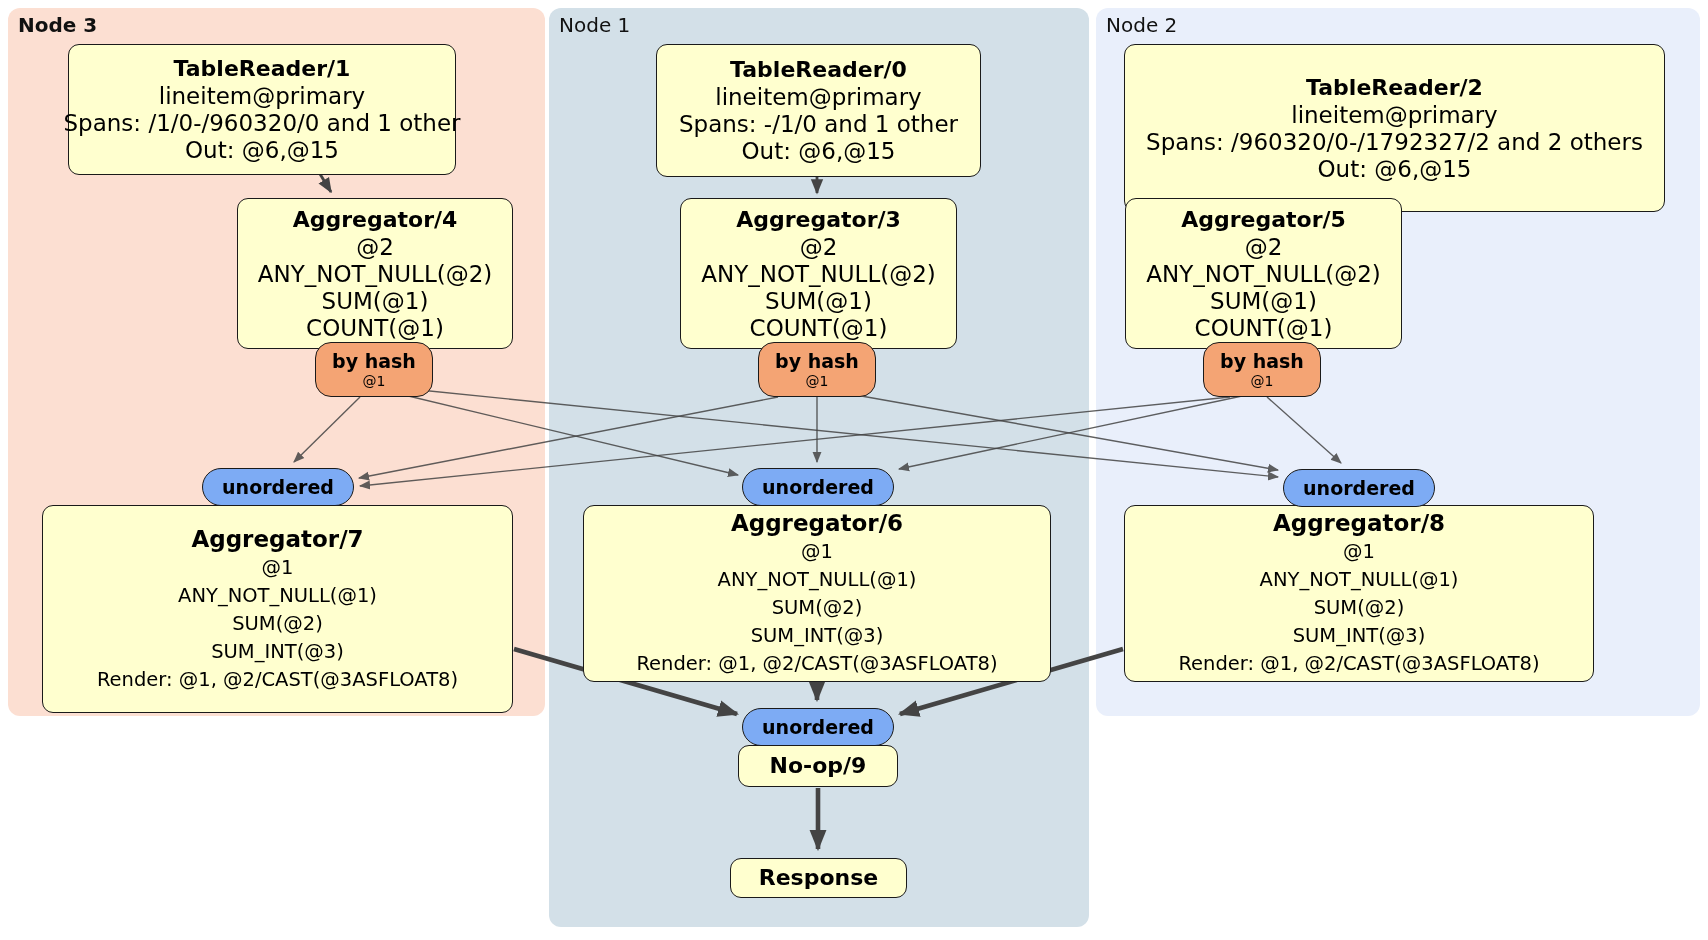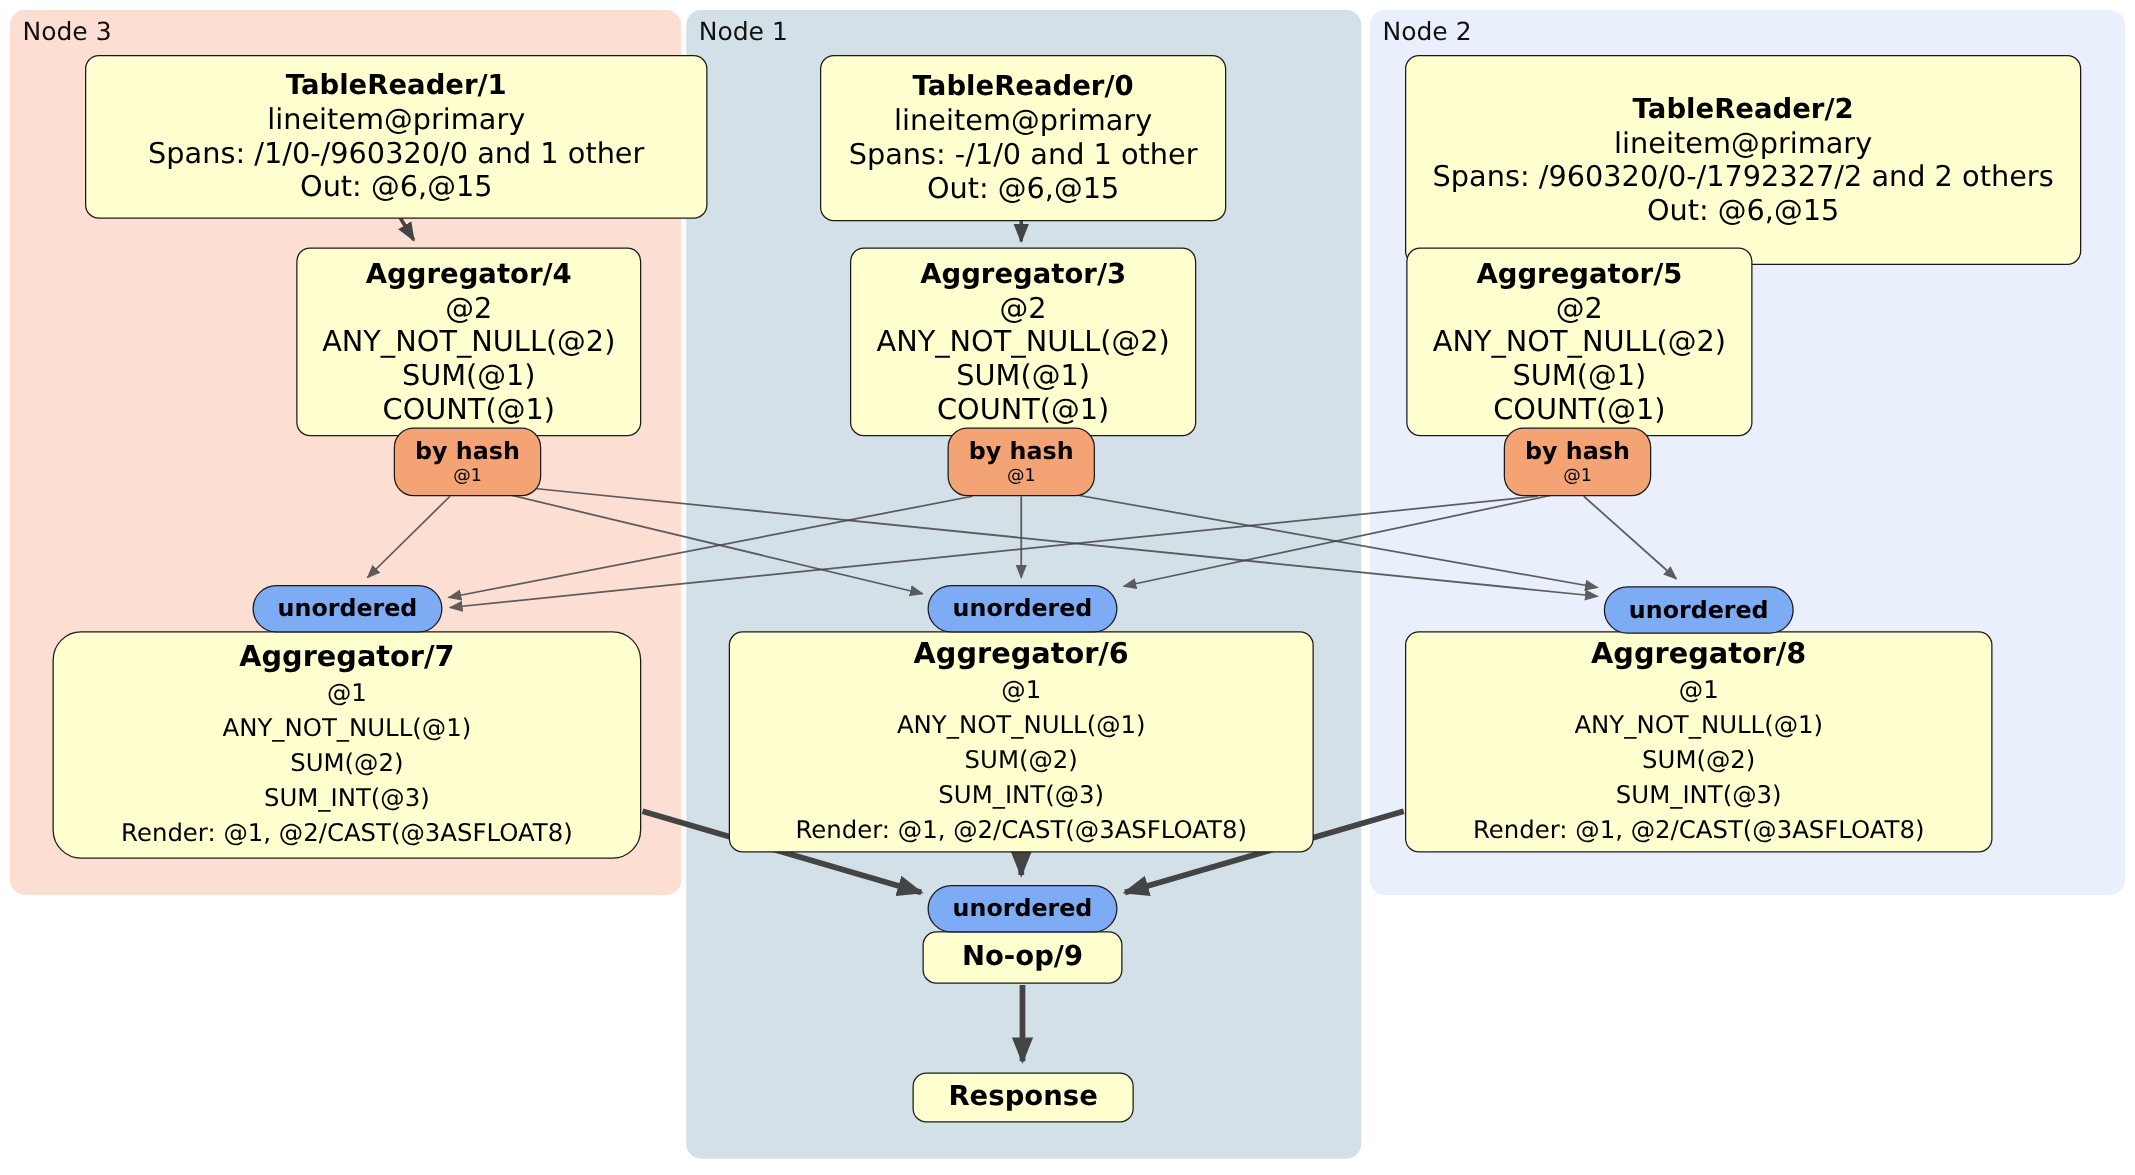--- a/index.html
+++ b/index.html
@@ -4,43 +4,43 @@
 <style>
   :root{
     --panel-node3:#fcdfd2; --panel-node1:#d3e0e8; --panel-node2:#e9effb;
     --box-fill:#ffffcf; --router-fill:#f4a474; --sync-fill:#7dabf4;
     --edge:#444444; --border:#1a1a1a; --label:#111111;
   }
   html,body{margin:0;padding:0;background:#ffffff;}
   .canvas{position:relative;width:1708px;height:940px;background:#fff;
           font-family:"DejaVu Sans","Liberation Sans",sans-serif;overflow:hidden;}
   .panel{position:absolute;border-radius:12px;z-index:1;}
-  #p-node3{left:8px;top:8px;width:537px;height:708px;background:var(--panel-node3);}
+  #p-node3{left:8px;top:8px;width:537px;height:708px;background:var(--panel-node3);font-weight:bold;}
   #p-node1{left:549px;top:8px;width:540px;height:919px;background:var(--panel-node1);}
   #p-node2{left:1096px;top:8px;width:604px;height:708px;background:var(--panel-node2);}
   .panel-label{position:absolute;left:10px;top:5px;font-size:20px;color:var(--label);}
   svg.edges{position:absolute;left:0;top:0;z-index:2;pointer-events:none;}
   .e-thin{stroke:var(--edge);stroke-width:1.4px;fill:none;opacity:.85;}
   .e-med{stroke:var(--edge);stroke-width:2.8px;fill:none;}
   .e-thick{stroke:var(--edge);stroke-width:4.6px;fill:none;}
   .ah{fill:var(--edge);}
   .nbox{position:absolute;background:var(--box-fill);border:1.7px solid var(--border);
         border-radius:11px;z-index:3;display:flex;flex-direction:column;justify-content:center;
         align-items:center;text-align:center;color:#000;box-sizing:border-box;}
   .nbox .title{font-weight:bold;font-size:22px;line-height:28px;white-space:nowrap;}
   .nbox .ln{font-size:23px;line-height:27px;white-space:nowrap;}
   .nbox.tall .title{font-size:23px;line-height:29px;}
   .nbox.tall .ln{font-size:19.5px;line-height:28px;}
-  #b-tr1{left:68px;top:44px;width:498px;height:131px;}
+  #b-tr1{left:68px;top:44px;width:388px;height:131px;}
   #b-tr0{left:656px;top:44px;width:325px;height:133px;}
   #b-tr2{left:1124px;top:44px;width:541px;height:168px;}
   #b-agg4{left:237px;top:198px;width:276px;height:151px;}
   #b-agg3{left:680px;top:198px;width:277px;height:151px;}
   #b-agg5{left:1125px;top:198px;width:277px;height:151px;}
-  #b-agg7{left:42px;top:505px;width:471px;height:182px;border-radius:23px;}
+  #b-agg7{left:42px;top:505px;width:471px;height:208px;}
   #b-agg6{left:583px;top:505px;width:468px;height:177px;}
   #b-agg8{left:1124px;top:505px;width:470px;height:177px;}
   #b-noop{left:738px;top:745px;width:160px;height:42px;}
   #b-resp{left:730px;top:858px;width:177px;height:40px;}
   .router{position:absolute;width:118px;height:55px;background:var(--router-fill);
           border:1.7px solid var(--border);border-radius:16px;z-index:4;display:flex;
           flex-direction:column;justify-content:center;align-items:center;color:#000;box-sizing:border-box;}
   .router .rtitle{font-weight:bold;font-size:19px;line-height:23px;white-space:nowrap;}
   .router .rsub{font-size:14px;line-height:17px;white-space:nowrap;}
   #r-bh3{left:315px;top:342px;} #r-bh1{left:758px;top:342px;} #r-bh2{left:1203px;top:342px;}

